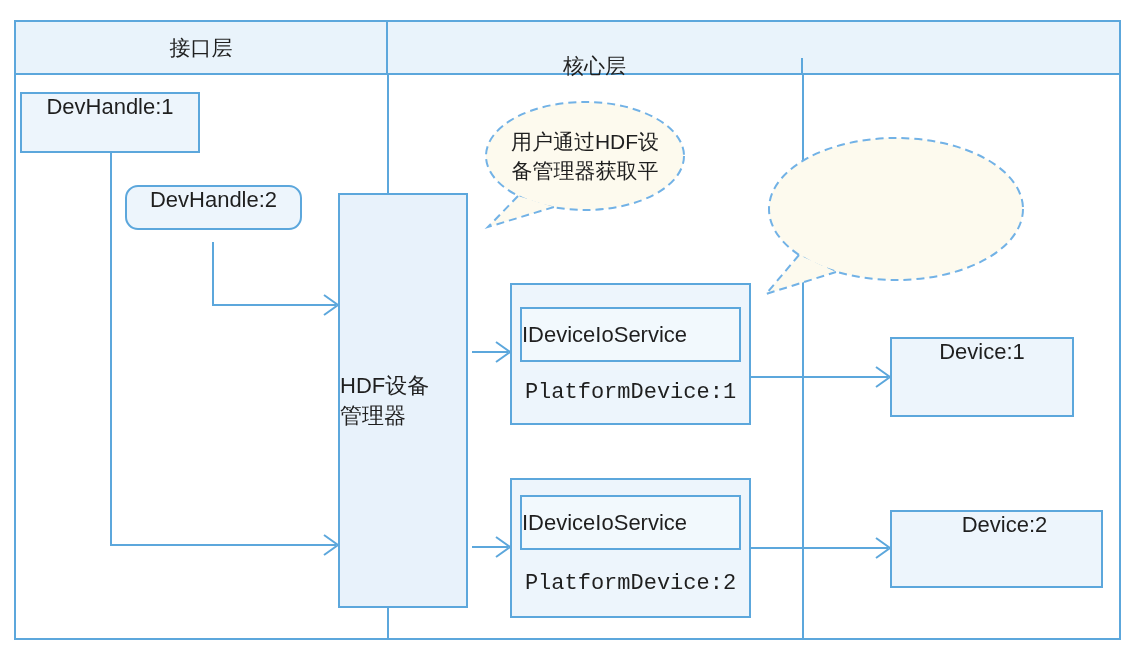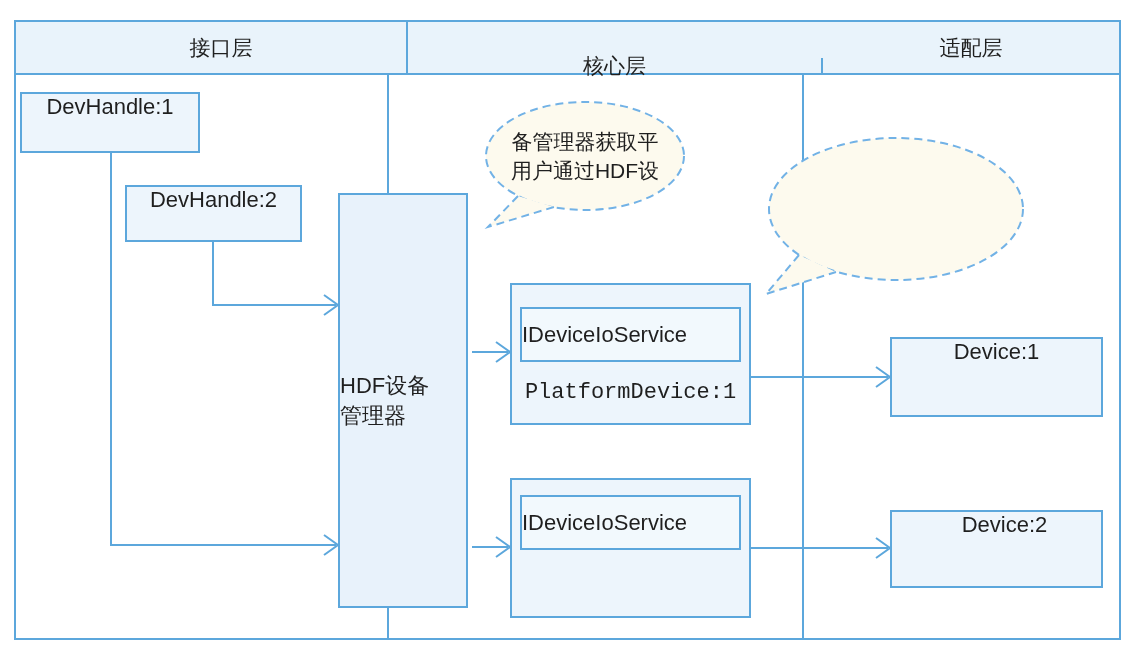--- a/index.html
+++ b/index.html
@@ -13,42 +13,42 @@
     --text-color:#1f1f1f;
     --background:#ffffff;
   }
   *{margin:0;padding:0;box-sizing:border-box;}
   html,body{background:var(--background);}
   body{font-family:"Liberation Sans", sans-serif;color:var(--text-color);}
   .canvas{position:relative;width:1127px;height:647px;background:var(--background);overflow:hidden;}
 
   
   .frame{position:absolute;left:14px;top:20px;width:1107px;height:620px;border:2px solid var(--line-blue);background:transparent;}
-  .header-row{position:absolute;left:0;top:0;width:100%;height:53px;display:flex;background:var(--header-fill);border-bottom:2px solid var(--line-blue);padding-left:20px;}
+  .header-row{position:absolute;left:0;top:0;width:100%;height:53px;display:flex;background:var(--header-fill);border-bottom:2px solid var(--line-blue);}
   .header-cell{display:flex;align-items:center;justify-content:center;font-size:21px;}
   .hc1{width:372px;border-right:2px solid var(--line-blue);}
   .hc2{width:415px;border-right:2px solid var(--line-blue);margin-top:36px;}
   .hc3{flex:1;}
 
   
   .divider{position:absolute;width:2px;background:var(--line-blue);top:73px;height:565px;z-index:1;}
   .div1{left:387px;}
   .div2{left:802px;}
 
   
   .wires{position:absolute;left:0;top:0;width:1127px;height:647px;z-index:2;pointer-events:none;}
   .wire{stroke:var(--line-blue);stroke-width:2;fill:none;}
   .callout-shape{stroke:var(--callout-border);stroke-width:2;fill:var(--callout-fill);stroke-dasharray:8 5;}
 
   
   .node{position:absolute;border:2px solid var(--line-blue);background:var(--box-fill);display:flex;align-items:flex-start;justify-content:center;font-size:22px;z-index:3;}
   .devhandle1{left:20px;top:92px;width:180px;height:61px;}
-  .devhandle2{left:125px;top:185px;width:177px;height:57px;}
+  .devhandle2{left:125px;top:185px;width:177px;height:45px;border-radius:13px;}
   .hdf{left:338px;top:193px;width:130px;height:415px;background:var(--hdf-fill);flex-direction:column;line-height:30px;z-index:2;}
-  .device1{left:890px;top:337px;width:213px;height:80px;}
+  .device1{left:890px;top:337px;width:184px;height:80px;}
   .device2{left:890px;top:510px;width:213px;height:78px;padding-left:16px;}
 
   .pd-group{position:absolute;border:2px solid var(--line-blue);background:var(--box-fill);display:flex;flex-direction:column;z-index:3;}
   .pd1{left:510px;top:283px;width:241px;height:142px;padding:22px 8px 0 8px;}
   .pd2{left:510px;top:478px;width:241px;height:140px;padding:15px 8px 0 8px;}
   .pd-interface{height:55px;border:2px solid var(--line-blue);background:var(--inner-fill);display:flex;align-items:center;justify-content:flex-start;font-size:22px;}
   .pd-label{flex:1;display:flex;align-items:center;justify-content:center;font-size:22px;font-family:Liberation Mono, monospace;}
 
   
   .callout-text{position:absolute;display:flex;flex-direction:column;align-items:center;justify-content:center;text-align:center;font-size:21px;line-height:29px;z-index:4;}
@@ -57,21 +57,20 @@
 </style>
 </head>
 <body>
 
 <div class="canvas">
 
   <div class="frame">
     <div class="header-row">
       <div class="header-cell hc1">接口层</div>
       <div class="header-cell hc2">核心层</div>
-      <div class="header-cell hc3">适配层</div>
     </div>
   </div>
 
   <div class="divider div1"></div>
   <div class="divider div2"></div>
 
   <svg class="wires" viewBox="0 0 1127 647" xmlns="http://www.w3.org/2000/svg">
 
     <polyline class="wire" points="111,153 111,545 336,545"></polyline>
     <polyline class="wire" points="324,535 338,545 324,555"></polyline>
@@ -117,27 +116,28 @@
   <div class="pd-group pd1">
     <div class="pd-interface">
       <span>IDeviceIoService</span>
     </div>
     <div class="pd-label">PlatformDevice:1</div>
   </div>
   <div class="pd-group pd2">
     <div class="pd-interface">
       <span>IDeviceIoService</span>
     </div>
+    <div class="pd-label">PlatformDevice:2</div>
   </div>
 
   <div class="node device1">
     <span>Device:1</span>
   </div>
   <div class="node device2">
     <span>Device:2</span>
   </div>
 
   <div class="callout-text ct1">
+    <span>用户通过HDF设</span>
     <span>备管理器获取平</span>
-    <span>用户通过HDF设</span>
   </div>
 
 </div>
 
 </body></html>

